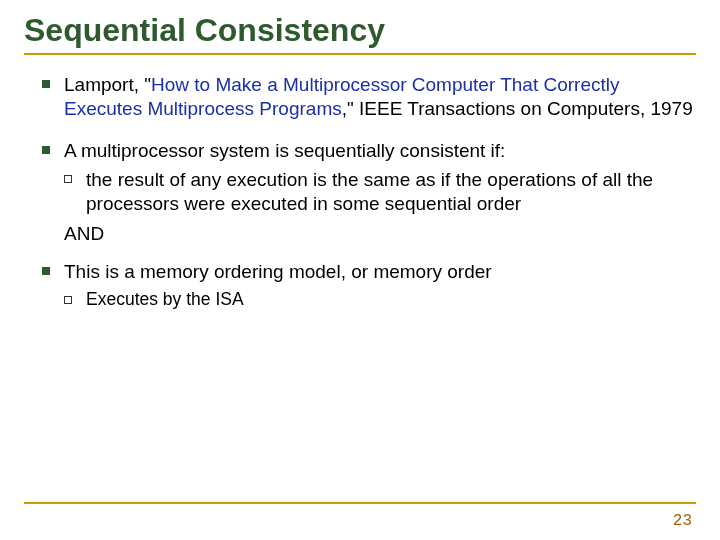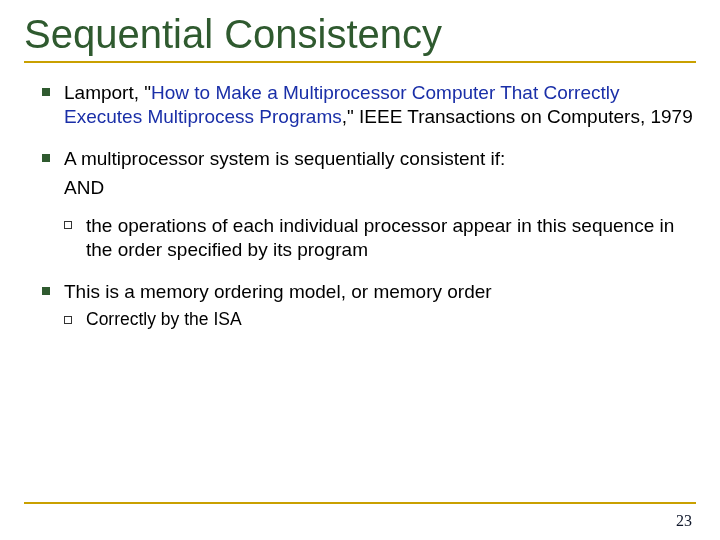--- a/index.html
+++ b/index.html
@@ -15,24 +15,24 @@
   }
   .slide {
     box-sizing: border-box;
     width: 720px;
     height: 540px;
     padding: 12px 24px 0 24px;
     position: relative;
   }
   .title {
     font-family: Arial, Helvetica, sans-serif;
-    font-size: 40px;
+    font-size: 32px;
     color: #2f5a2f;
     margin: 0 0 4px 0;
-    font-weight: 400;
+    font-weight: 700;
   }
   .rule {
     height: 0;
     border-top: 2px solid #c9a000;
     margin: 2px 0 18px 0;
   }
   .content {
     font-size: 19px;
     line-height: 1.25;
   }
@@ -74,22 +74,22 @@
     left: 24px;
     right: 24px;
     bottom: 36px;
     border-top: 2px solid #c9a000;
   }
   .pagenum {
     position: absolute;
     right: 28px;
     bottom: 10px;
     font-size: 16px;
-    color: #0f172a;
-    font-family: Liberation Serif, serif;
+    color: #a16207;
+    font-family: Liberation Mono, monospace;
   }
 </style>
 </head>
 <body>
 
 <div class="slide">
 
   <h1 class="title">Sequential Consistency</h1>
   <div class="rule"></div>
 
@@ -100,36 +100,36 @@
       <div class="txt">
         <span>Lamport, "</span><span class="link">How to Make a Multiprocessor Computer That Correctly Executes Multiprocess Programs</span><span>," IEEE Transactions on Computers, 1979</span>
       </div>
     </div>
 
     <div class="row tight">
       <div class="bullet-sq"></div>
       <div class="txt">A multiprocessor system is sequentially consistent if:</div>
     </div>
 
+    <div class="row lvl2 tight">
+      <div class="bullet-open"></div>
+      <div class="txt">the result of any execution is the same as if the operations of all the processors were executed in some sequential order</div>
+    </div>
 
     <div class="and">AND</div>
 
-    <div class="row lvl2">
-      <div class="bullet-open"></div>
-      <div class="txt">the operations of each individual processor appear in this sequence in the order specified by its program</div>
-    </div>
 
     <div class="row tight">
       <div class="bullet-sq"></div>
       <div class="txt">This is a memory ordering model, or memory order</div>
     </div>
 
     <div class="row lvl2 sub">
       <div class="bullet-open"></div>
-      <div class="txt">Correctly by the ISA</div>
+      <div class="txt">Executes by the ISA</div>
     </div>
 
   </div>
 
   <div class="footer-rule"></div>
   <div class="pagenum">23</div>
 
 </div>
 
 </body></html>

